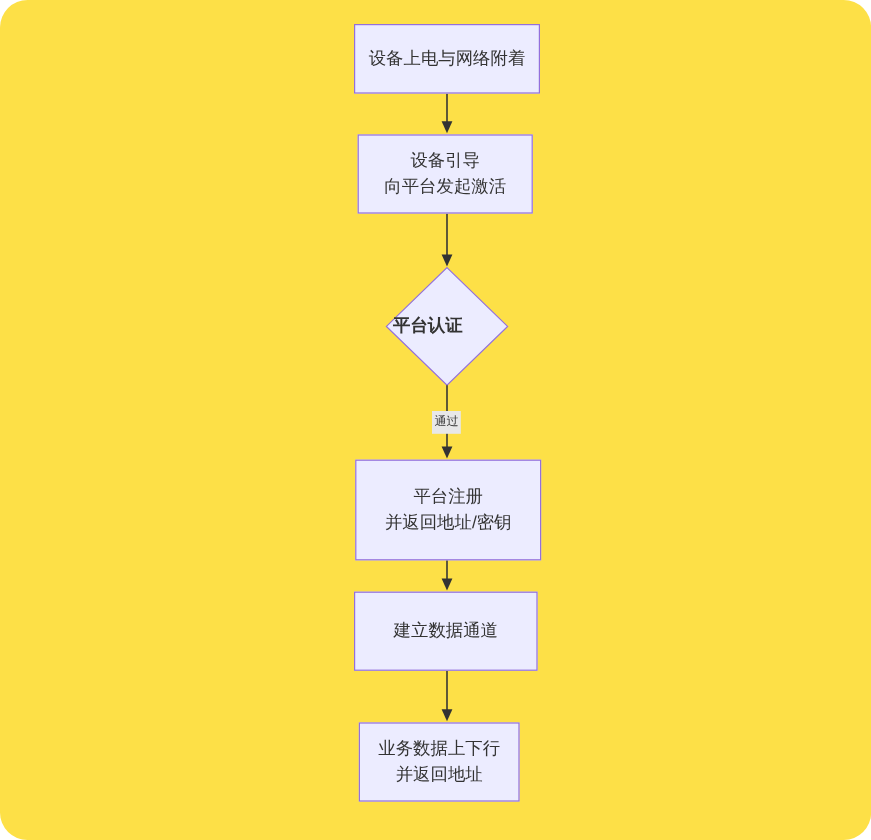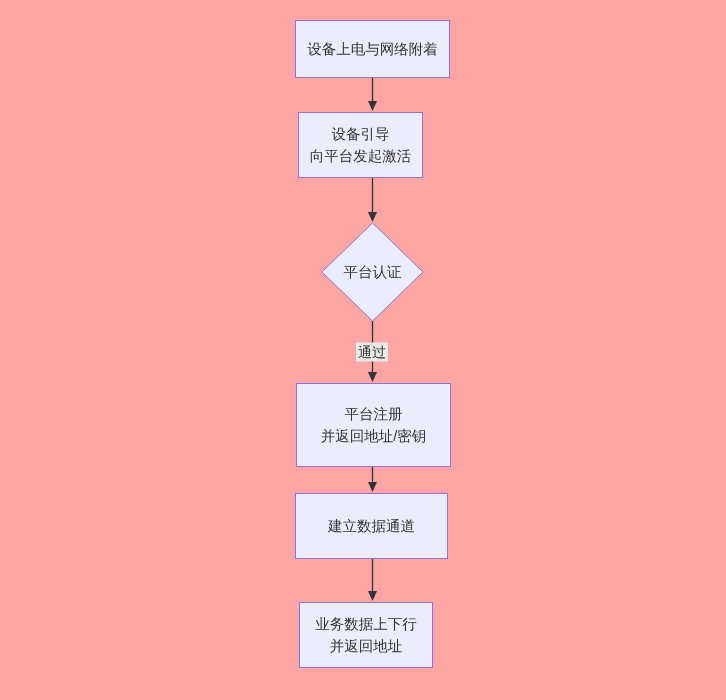--- a/index.html
+++ b/index.html
@@ -5,22 +5,23 @@
   html, body {
     margin: 0;
     padding: 0;
     background: #ffffff;
     font-family: "Liberation Sans", "DejaVu Sans", sans-serif;
   }
   .canvas {
     position: relative;
     width: 726px;
     height: 700px;
-    background: #fca5a5;
+    background: #fde047;
     overflow: hidden;
+    border-radius: 23px;
   }
   .edges-layer {
     position: absolute;
     left: 0;
     top: 0;
     width: 726px;
     height: 700px;
   }
   .node {
     position: absolute;
@@ -36,33 +37,33 @@
   }
   .node.rect {
     background: #ececff;
     border: 1px solid #9370db;
   }
   .node.diamond-label {
     background: transparent;
     border: none;
   }
   .n1 { left: 295px; top: 20px;  width: 155px; height: 58px; }
-  .n2 { left: 298px; top: 112px; width: 125px; height: 66px; }
-  .n3 { left: 321px; top: 223px; width: 103px; height: 98px; }
+  .n2 { left: 298px; top: 112px; width: 146px; height: 66px; }
+  .n3 { left: 305px; top: 223px; width: 103px; height: 98px; font-weight: bold; }
   .n4 { left: 296px; top: 383px; width: 155px; height: 84px; }
   .n5 { left: 295px; top: 493px; width: 153px; height: 66px; }
   .n6 { left: 299px; top: 602px; width: 134px; height: 66px; }
   .edge-label {
     position: absolute;
     left: 372px;
     top: 352px;
     transform: translate(-50%, -50%);
     background: #e8e8e8;
     color: #333333;
-    font-size: 14px;
+    font-size: 10px;
     line-height: 19px;
     padding: 0 2px;
     white-space: nowrap;
   }
   .edge-line { stroke: #333333; stroke-width: 1.3; fill: none; }
   .arrowhead { fill: #333333; stroke: none; }
   .diamond-shape { fill: #ececff; stroke: #9370db; stroke-width: 1; }
 </style>
 </head>
 <body>

